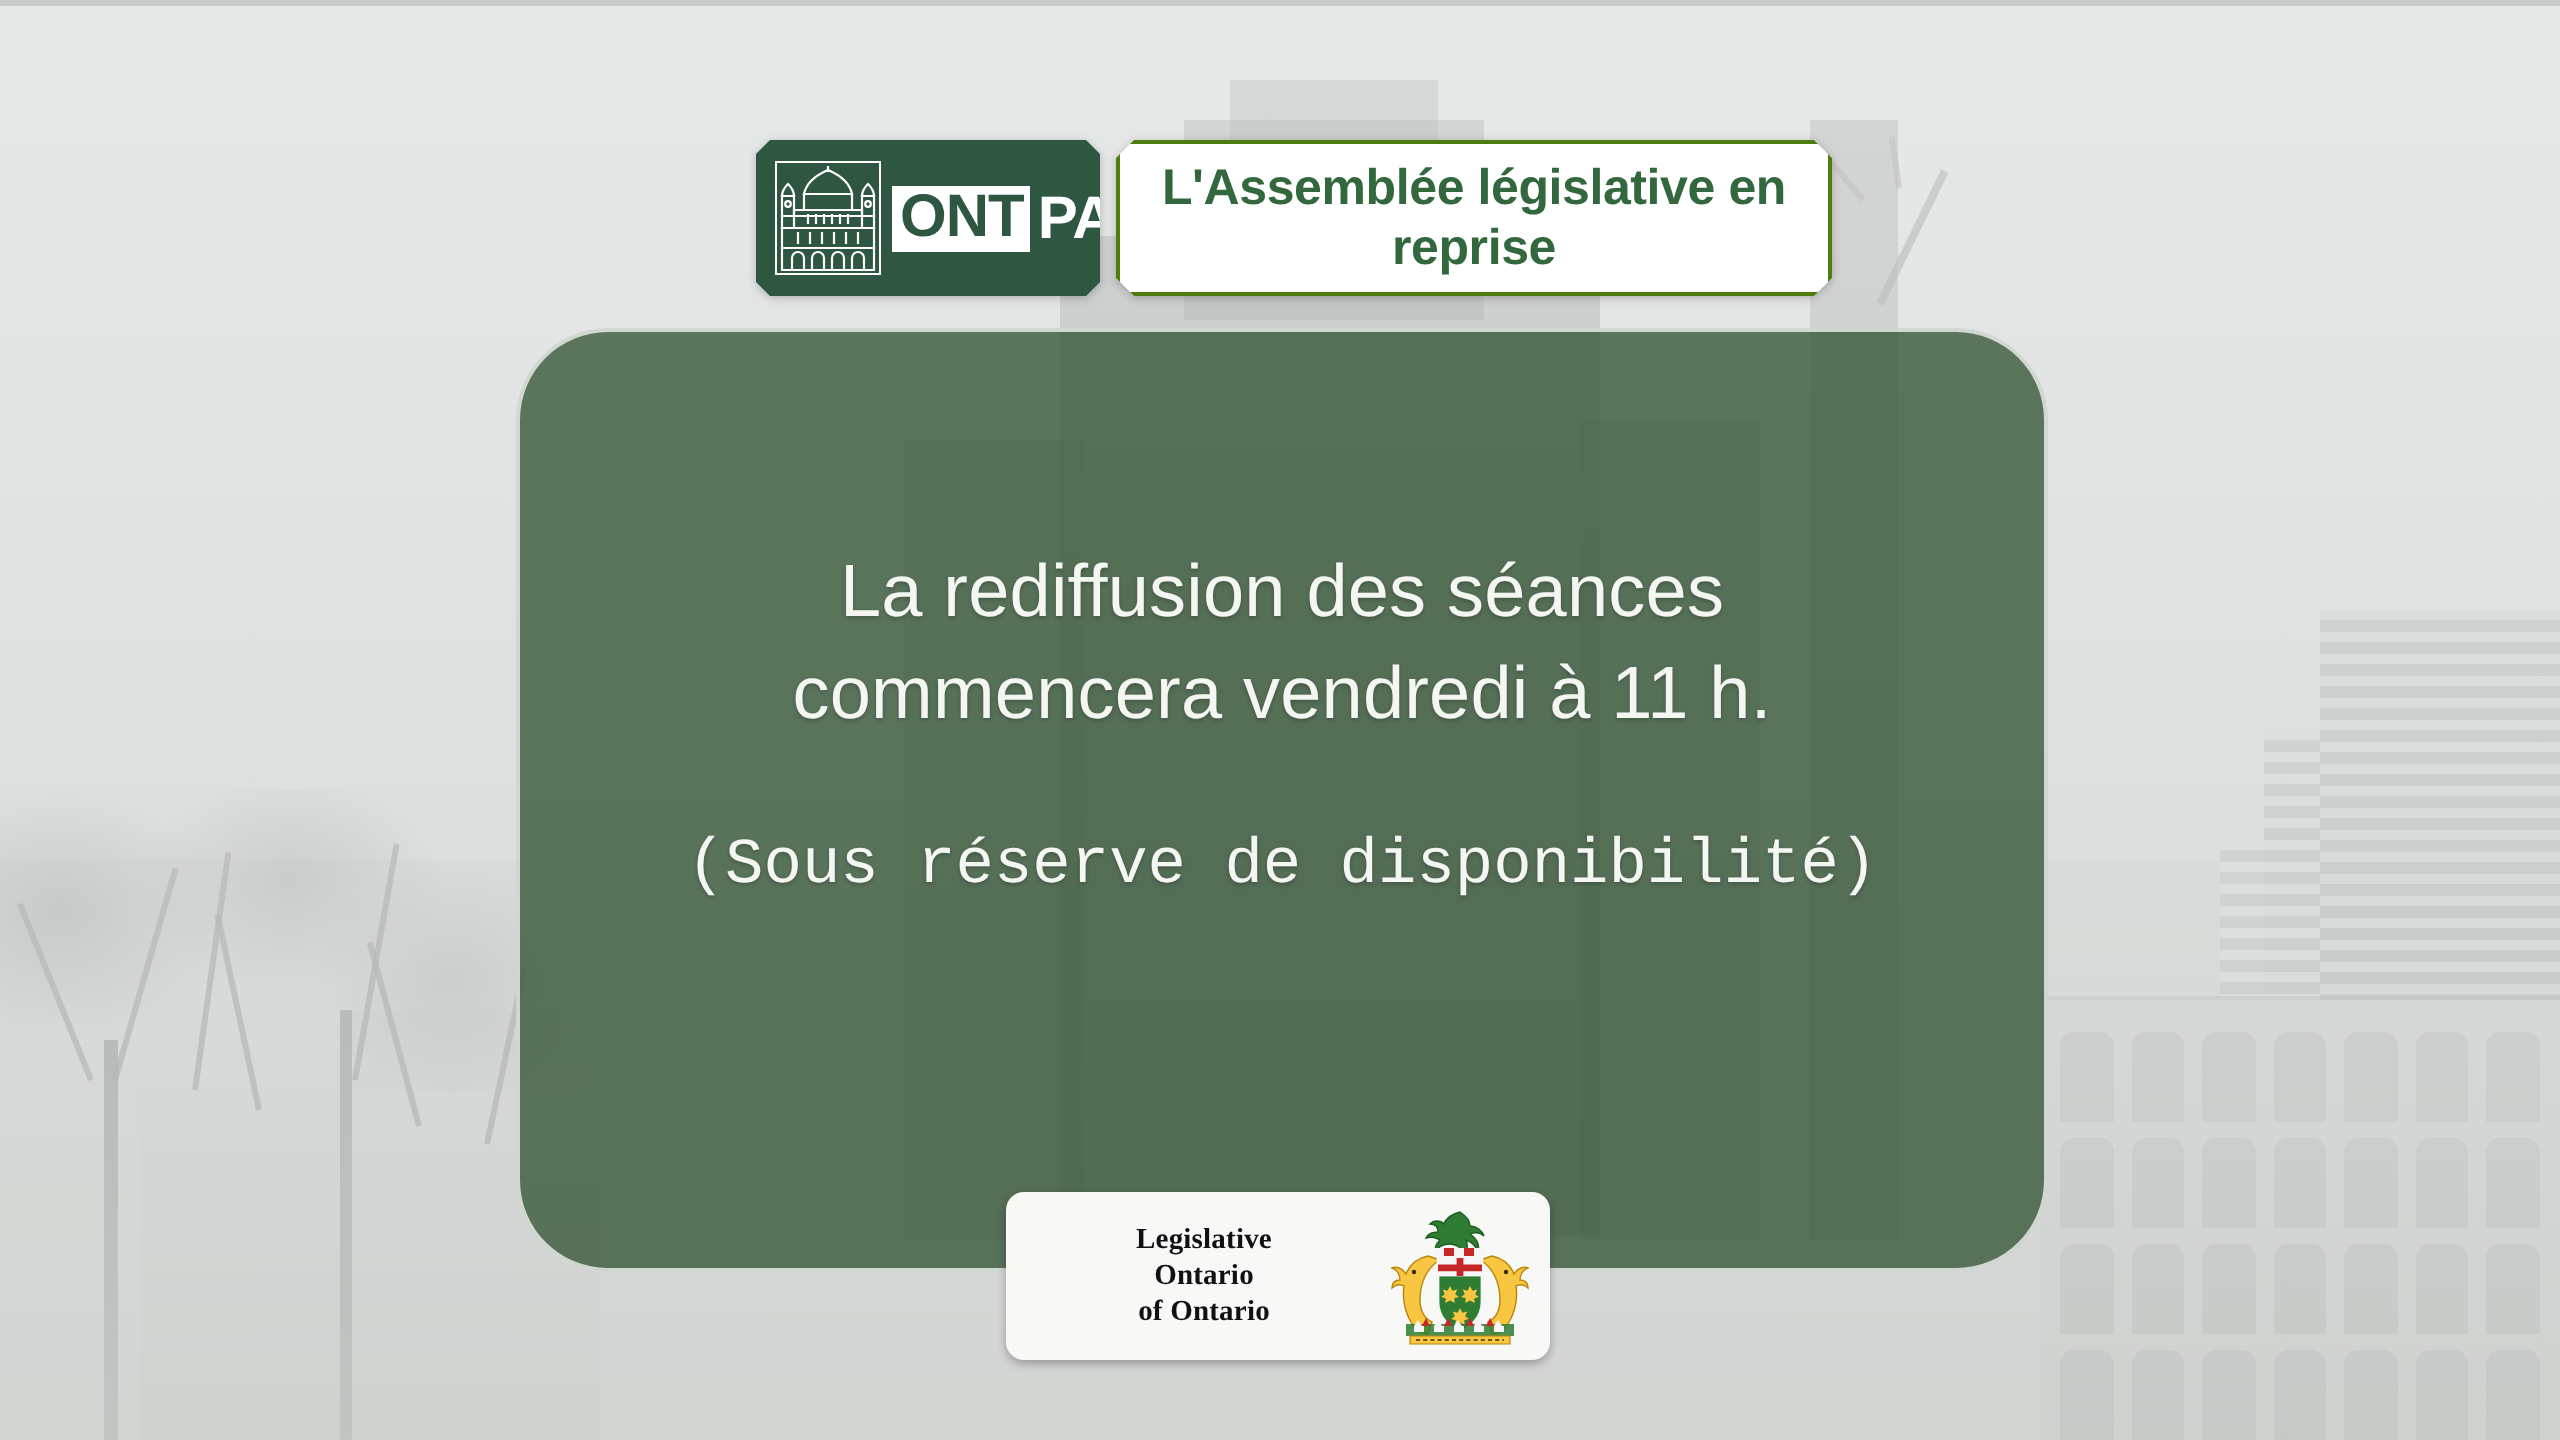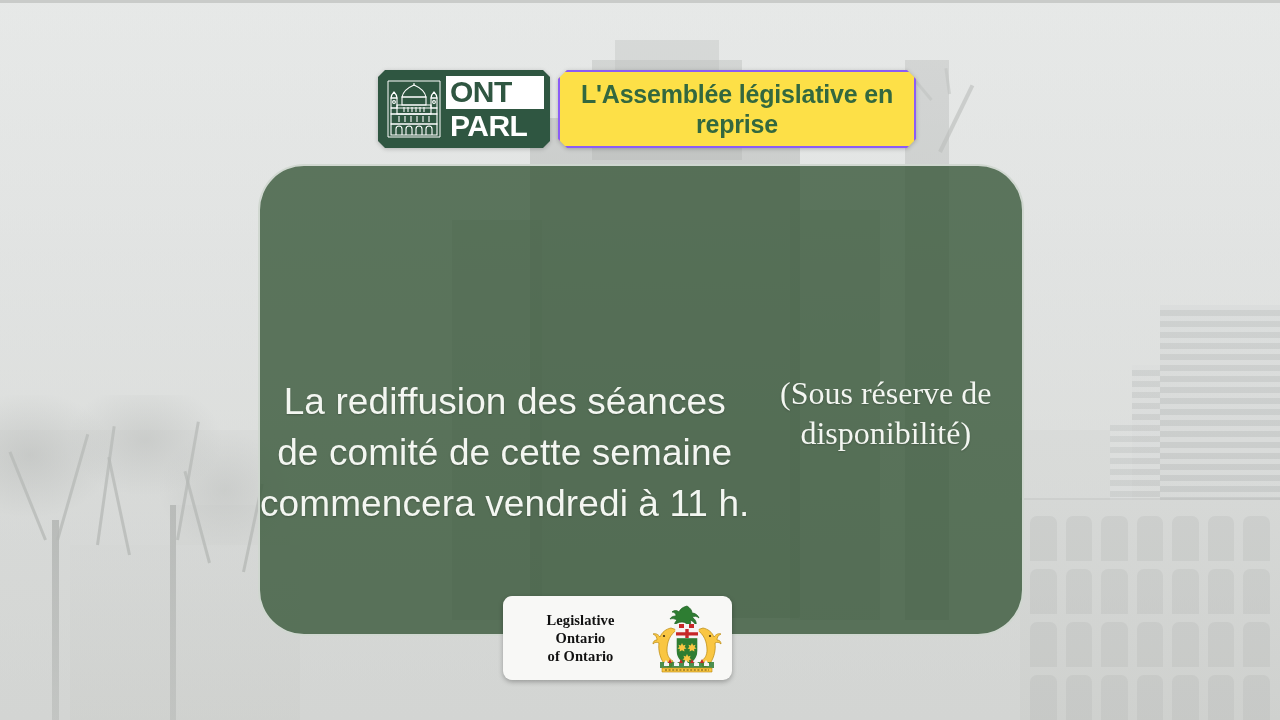--- a/index.html
+++ b/index.html
@@ -183,21 +183,21 @@
       calc(100% - 7px) 100%, 7px 100%, 0 calc(100% - 7px), 0 7px
     );
   }
   .ontparl-emblem {
     width: 58px; height: 66px;
     flex: 0 0 58px;
   }
   .ontparl-words {
     flex: 1 1 auto;
     display: flex;
-    flex-direction: column;
+    flex-direction: row;
     justify-content: center;
     margin-left: 3px;
   }
   .w-ont {
     background: #ffffff;
     color: #2f5641;
     font-weight: 700;
     font-size: 30px;
     line-height: 30px;
     letter-spacing: -0.5px;
@@ -213,22 +213,22 @@
     letter-spacing: -0.5px;
     padding: 1px 3px 0 4px;
     font-family: "Liberation Sans", sans-serif;
   }
 
   
   .title-plaque {
     position: relative;
     width: 358px;
     margin-left: 8px;
-    background: #fde047;
-    border: 2px solid #8b5cf6;
+    background: #ffffff;
+    border: 2px solid #4d7c0f;
     display: flex;
     align-items: center;
     justify-content: center;
     clip-path: polygon(
       9px 0, calc(100% - 9px) 0, 100% 9px, 100% calc(100% - 9px),
       calc(100% - 9px) 100%, 9px 100%, 0 calc(100% - 9px), 0 9px
     );
   }
   .title-plaque .ttl {
     color: #33683f;
@@ -244,56 +244,56 @@
   
   .panel {
     position: absolute;
     left: 258px; top: 164px;
     width: 766px; height: 472px;
     background: rgba(56, 88, 58, 0.80);
     border-radius: 46px;
     border: 2px solid rgba(255,255,255,.72);
     overflow: hidden;
     display: flex;
-    flex-direction: row;
+    flex-direction: column;
     align-items: center;
     justify-content: flex-start;
   }
 
   .panel-text {
     margin-top: 104px;
     width: 100%;
     text-align: center;
     color: #f3f6f1;
     font-family: "Liberation Sans", sans-serif;
     font-size: 37px;
     line-height: 51px;
     font-weight: 400;
     letter-spacing: 0.1px;
     text-shadow: 0 1px 2px rgba(0,0,0,.22);
   }
   .panel-text .ln { display: block; white-space: nowrap; }
 
   .panel-sub {
-    margin-top: 25px;
+    margin-top: 41px;
     width: 100%;
     text-align: center;
     color: #f3f6f1;
-    font-family: Liberation Serif, serif;
+    font-family: Liberation Mono, monospace;
     font-size: 32px;
     line-height: 40px;
     font-weight: 400;
     text-shadow: 0 1px 2px rgba(0,0,0,.22);
   }
 
   
   .badge {
     position: absolute;
     left: 503px; top: 596px;
-    width: 229px; height: 84px;
+    width: 272px; height: 84px;
     background: #f8f8f6;
     border-radius: 9px;
     box-shadow: 0 2px 5px rgba(0,0,0,.28);
     display: flex;
     align-items: center;
     justify-content: center;
     gap: 4px;
     padding: 6px 10px;
   }
   .badge-txt {
@@ -437,21 +437,20 @@
         <span class="ln">en reprise</span>
       </span>
     </div>
 
   </div>
 
   <div class="panel">
 
     <div class="panel-text">
       <span class="ln">La rediffusion des séances</span>
-      <span class="ln">de comité de cette semaine</span>
       <span class="ln">commencera vendredi à 11 h.</span>
     </div>
 
     <div class="panel-sub">(Sous réserve de disponibilité)</div>
 
   </div>
 
   <div class="badge">
 
     <span class="badge-txt">

